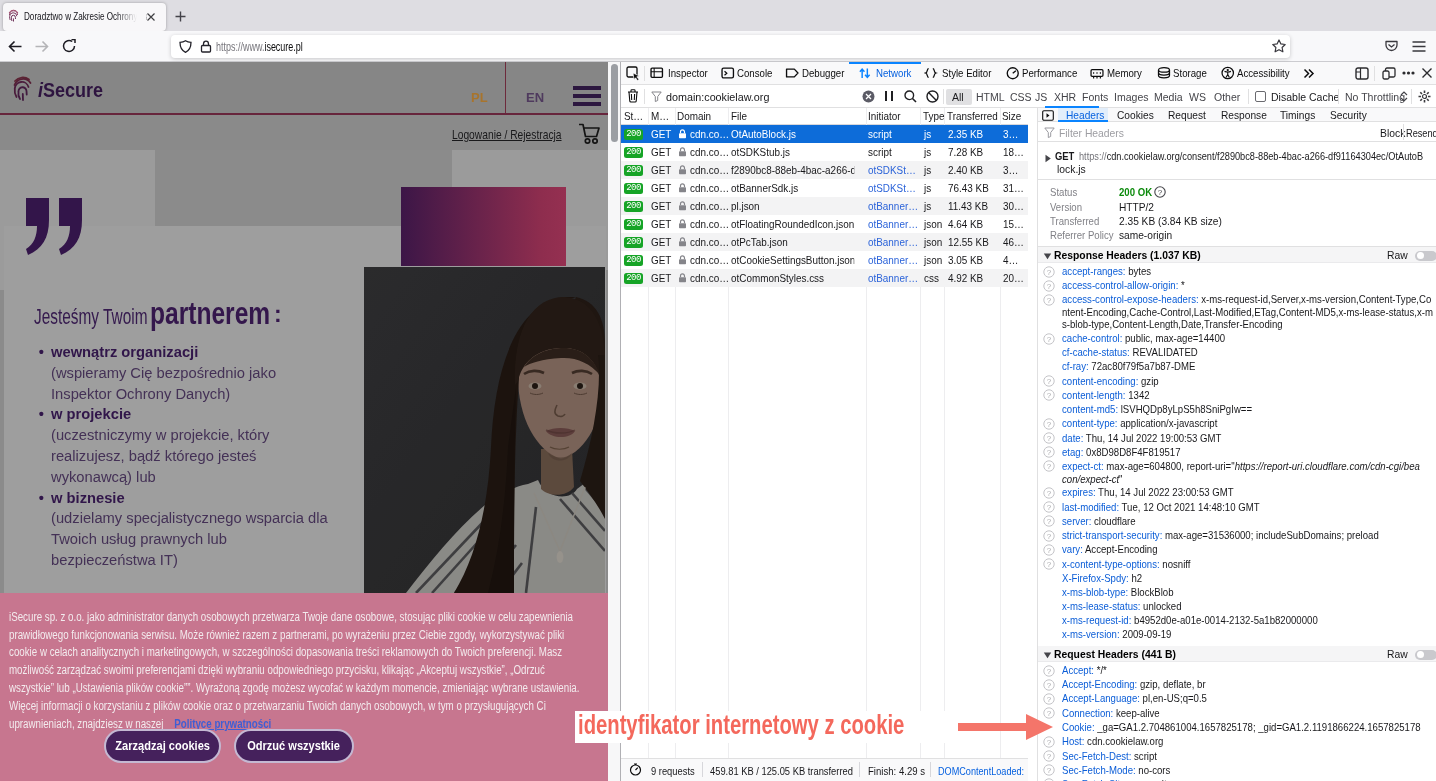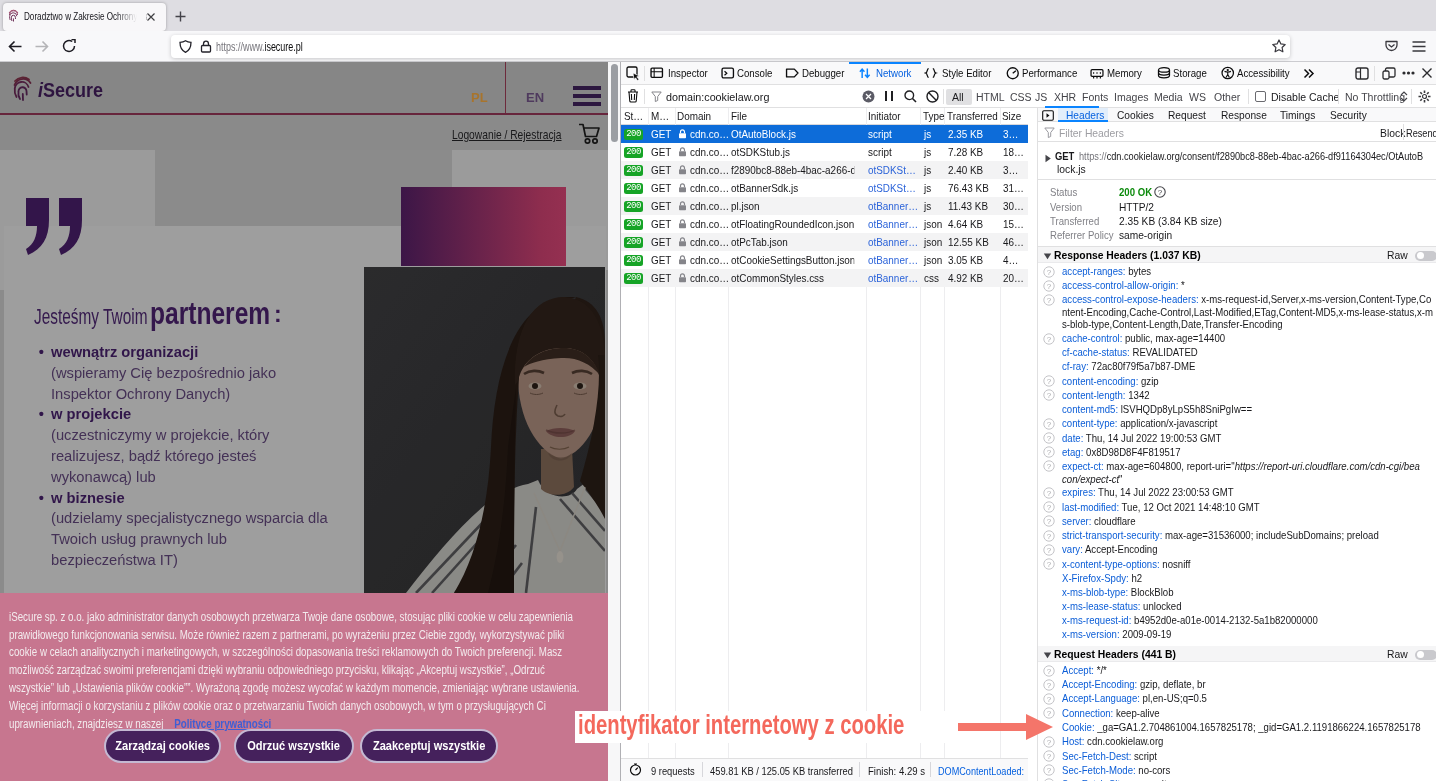--- a/index.html
+++ b/index.html
@@ -175,21 +175,20 @@
 <div class="a nw" style="left:9px;top:547.5px;font-size:12.5px;color:#f3ebee;transform:scaleX(.78);transform-origin:left">iSecure sp. z o.o. jako administrator danych osobowych przetwarza Twoje dane osobowe, stosując pliki cookie w celu zapewnienia</div>
 <div class="a nw" style="left:9px;top:565.5px;font-size:12.5px;color:#f3ebee;transform:scaleX(.78);transform-origin:left">prawidłowego funkcjonowania serwisu. Może również razem z partnerami, po wyrażeniu przez Ciebie zgody, wykorzystywać pliki</div>
 <div class="a nw" style="left:9px;top:583.4px;font-size:12.5px;color:#f3ebee;transform:scaleX(.78);transform-origin:left">cookie w celach analitycznych i marketingowych, w szczególności dopasowania treści reklamowych do Twoich preferencji. Masz</div>
 <div class="a nw" style="left:9px;top:601.4px;font-size:12.5px;color:#f3ebee;transform:scaleX(.78);transform-origin:left">możliwość zarządzać swoimi preferencjami dzięki wybraniu odpowiedniego przycisku, klikając „Akceptuj wszystkie”, „Odrzuć</div>
 <div class="a nw" style="left:9px;top:619.3px;font-size:12.5px;color:#f3ebee;transform:scaleX(.78);transform-origin:left">wszystkie” lub „Ustawienia plików cookie””. Wyrażoną zgodę możesz wycofać w każdym momencie, zmieniając wybrane ustawienia.</div>
 <div class="a nw" style="left:9px;top:637.3px;font-size:12.5px;color:#f3ebee;transform:scaleX(.78);transform-origin:left">Więcej informacji o korzystaniu z plików cookie oraz o przetwarzaniu Twoich danych osobowych, w tym o przysługujących Ci</div>
 <div class="a nw" style="left:9px;top:655.2px;font-size:12.5px;color:#f3ebee;transform:scaleX(.78);transform-origin:left">uprawnieniach, znajdziesz w naszej&nbsp;&nbsp;&nbsp; <span style="color:#3f5ed3;font-weight:bold;text-decoration:underline">Polityce prywatności</span></div>
 
  <div class="a" style="left:104px;top:667px;width:117px;height:34px;border-radius:17px;background:#45215c;border:2px solid #c4b8d2;color:#fff;font-weight:bold;font-size:13px;text-align:center;line-height:30px"><span style="display:inline-block;transform:scaleX(.85)">Zarządzaj cookies</span></div>
  <div class="a" style="left:234px;top:667px;width:120px;height:34px;border-radius:17px;background:#45215c;border:2px solid #c4b8d2;color:#fff;font-weight:bold;font-size:13px;text-align:center;line-height:30px"><span style="display:inline-block;transform:scaleX(.85)">Odrzuć wszystkie</span></div>
- <div class="a" style="left:360px;top:667px;width:138px;height:34px;border-radius:17px;background:#45215c;border:2px solid #c4b8d2;color:#fff;font-weight:bold;font-size:13px;text-align:center;line-height:30px"><span style="display:inline-block;transform:scaleX(.85)">Zaakceptuj wszystkie</span></div>
 
  <div class="a" style="left:608px;top:0;width:13px;height:719px;background:#f7f7f8"></div>
  <div class="a" style="left:611px;top:2px;width:7px;height:78px;background:#9b9ea3;border-radius:3.5px"></div>
 </div>
 <div class="a" style="left:620px;top:62px;width:1px;height:719px;background:#b0b0b4"></div>
 <div class="a" id="dt" style="left:621px;top:62px;width:815px;height:719px;background:#fff;color:#0c0c0d;font-size:11.5px">
 
 <div class="a" style="left:0;top:0;width:815px;height:23px;background:#f9f9fa;border-bottom:1px solid #e0e0e1"></div>
 <svg class="a" style="left:5px;top:4px" width="15" height="15" viewBox="0 0 15 15">
       <rect x="1" y="1" width="10" height="10" rx="1.5" stroke="#0c0c0d" stroke-width="1.3" fill="none"></rect>

